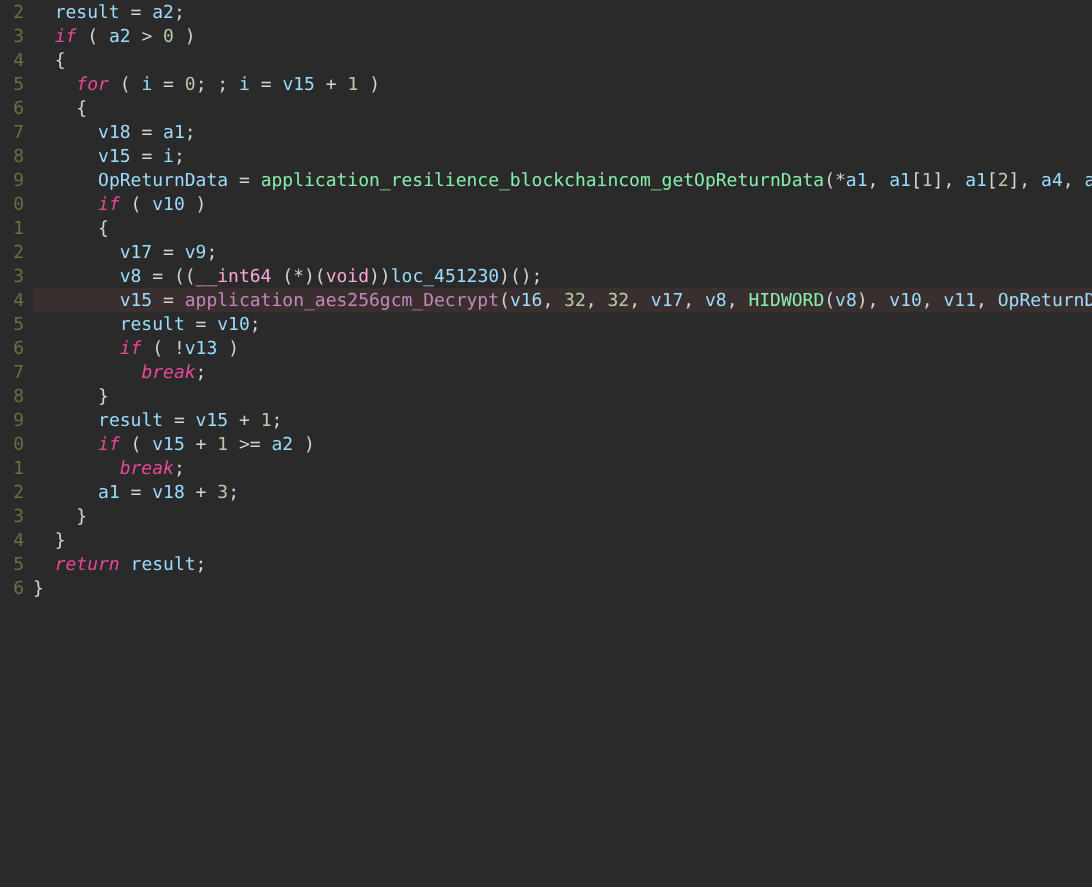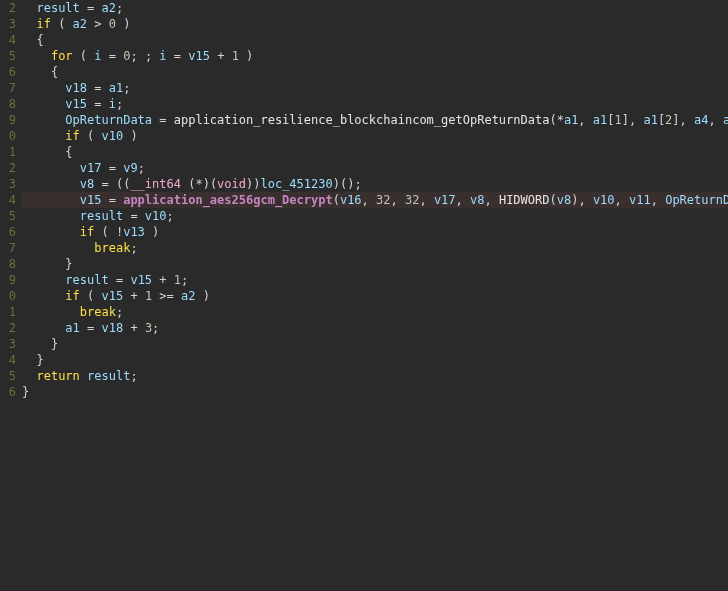--- a/index.html
+++ b/index.html
@@ -24,34 +24,34 @@
     user-select: none;
     flex-shrink: 0;
   }
   .code {
     flex: 1;
     white-space: pre;
     overflow: hidden;
   }
   .line { line-height: 16px; height: 16px; }
   .gline { line-height: 16px; height: 16px; }
-  .kw { color: #fde047; }
+  .kw { color: #ec4899; font-style: italic; }
   .var { color: #9cdcfe; }
   .num { color: #b5cea8; }
-  .func { color: #e5e5e5; }
+  .func { color: #86efac; }
   .punct { color: #d4d4d4; }
   .op { color: #d4d4d4; }
   .cast { color: #f9a8d4; }
   .plain { color: #d4d4d4; }
   .highlight-line {
     background: #3a2f2f;
     display: inline-block;
     width: 100%;
   }
-  .decrypt { color: #c586c0; font-weight: bold; }
+  .decrypt { color: #c586c0; font-weight: normal; }
 </style>
 </head>
 <body>
 
 <div class="editor">
   <div class="gutter" id="gutter1">
       <div class="gline">2</div>
       <div class="gline">3</div>
       <div class="gline">4</div>
       <div class="gline">5</div>

